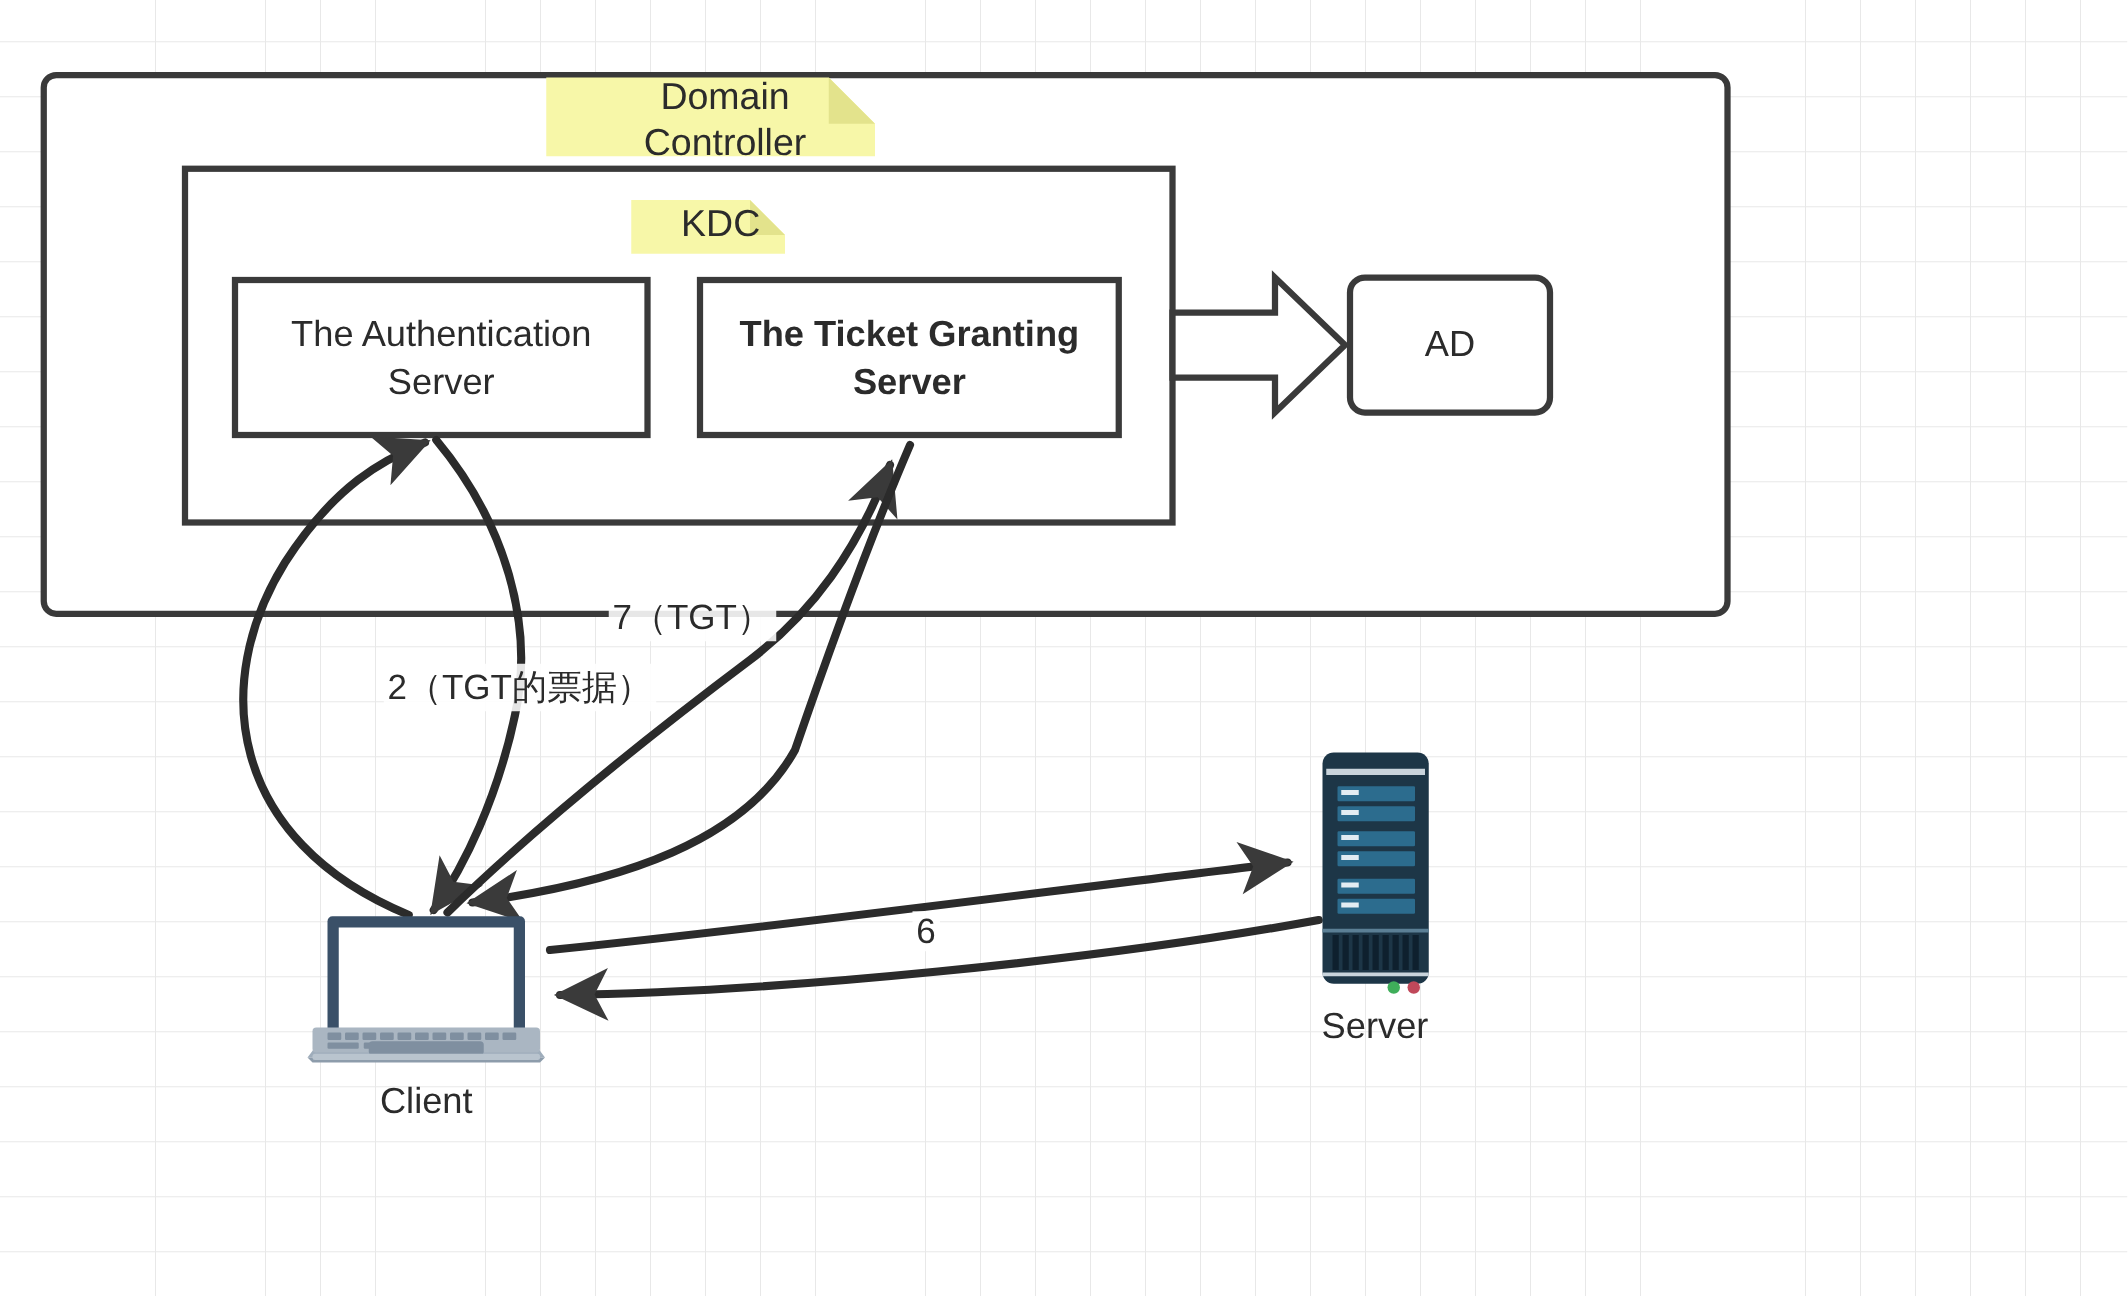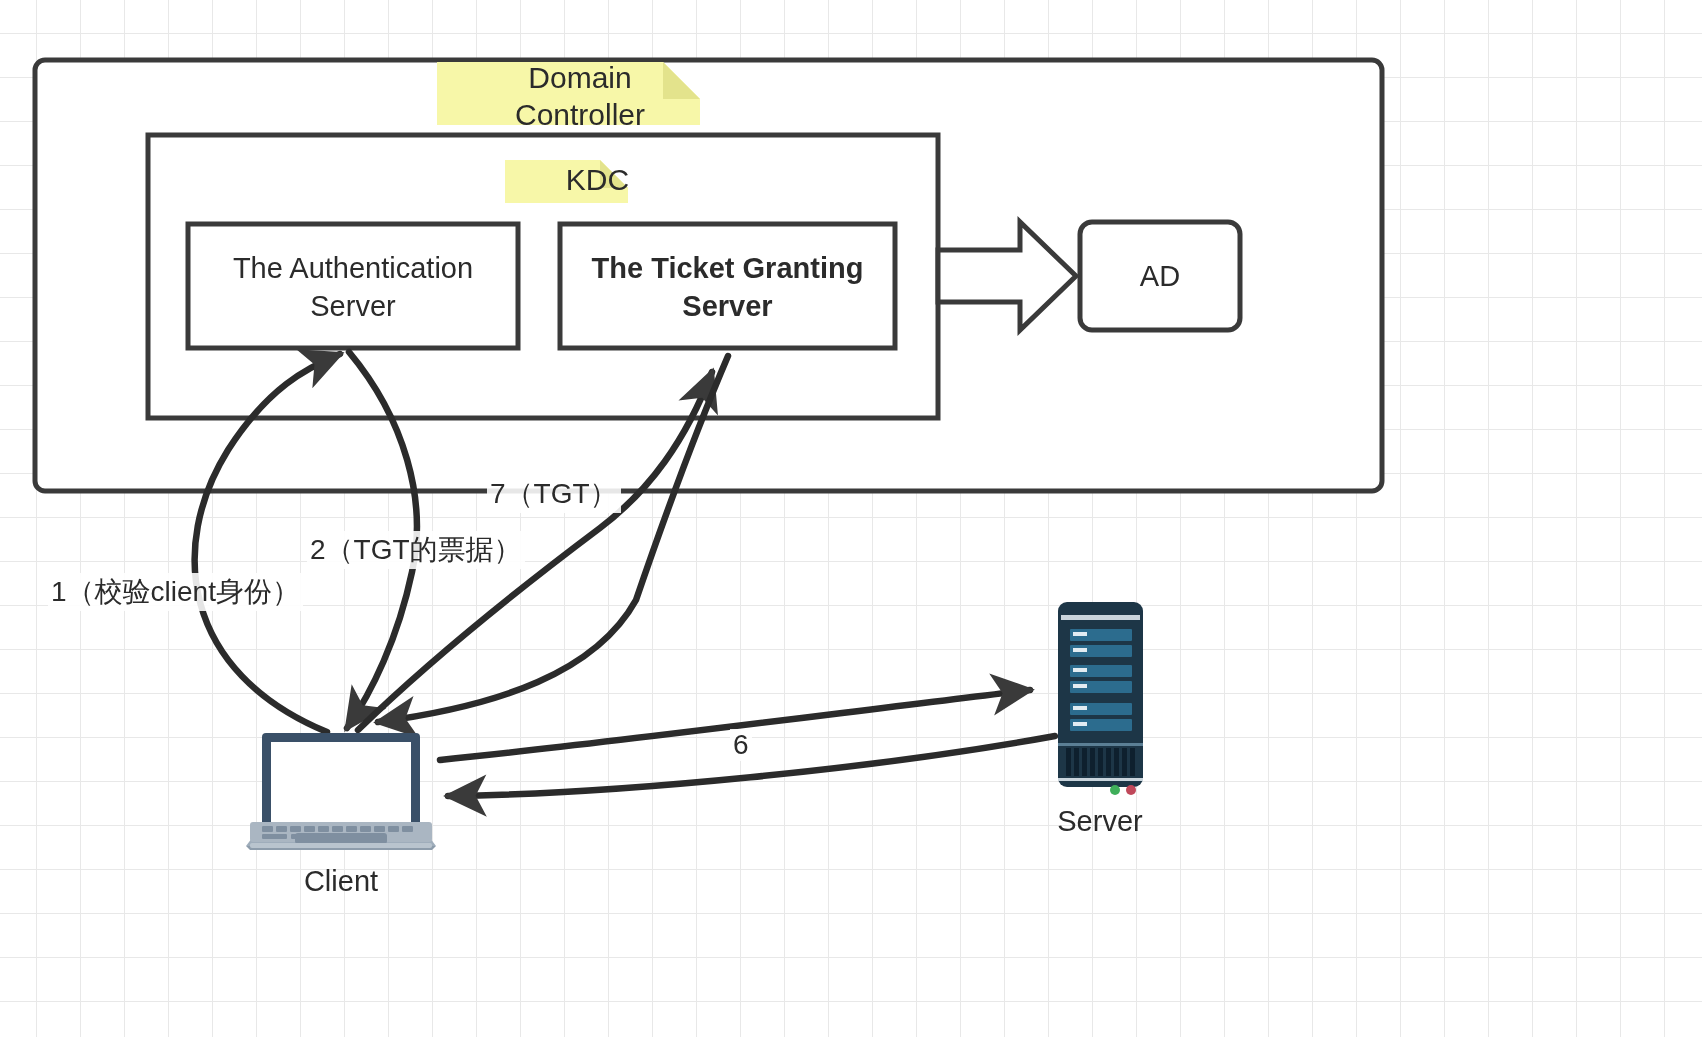--- a/index.html
+++ b/index.html
@@ -167,31 +167,30 @@
       </g>
       <rect x="1058" y="778" width="85" height="3" fill="#c9d4dc"></rect>
       <circle cx="1115" cy="790" r="5" fill="#3fae5a"></circle>
       <circle cx="1131" cy="790" r="5" fill="#c0485a"></circle>
     </g>
   </svg>
 
   <div class="note-label" style="left:437px; top:60px; width:226px; font-size:30px;">Domain
 Controller</div>
 
-  <div class="note-label" style="left:520px; top:162px; width:95px; font-size:30px;">KDC</div>
+  <div class="note-label" style="left:499px; top:162px; width:95px; font-size:30px;">KDC</div>
 
   <div class="box-label" style="left:188px; top:250px; width:330px;">The Authentication
 Server</div>
 
   <div class="box-label" style="left:560px; top:250px; width:335px;font-weight:bold;">The Ticket Granting
 Server</div>
 
   <div class="box-label" style="left:1080px; top:258px; width:160px;">AD</div>
 
-  <div class="flow-label" style="left:48px; top:573px;">1（校验client身份）</div>
 
   <div class="flow-label" style="left:307px; top:531px;">2（TGT的票据）</div>
 
   <div class="flow-label" style="left:487px; top:475px;">7（TGT）</div>
 
 
   <div class="flow-label" style="left:730px; top:729px;">6</div>
 
   <div class="node-caption" style="left:261px; top:865px; width:160px;">Client</div>
 

